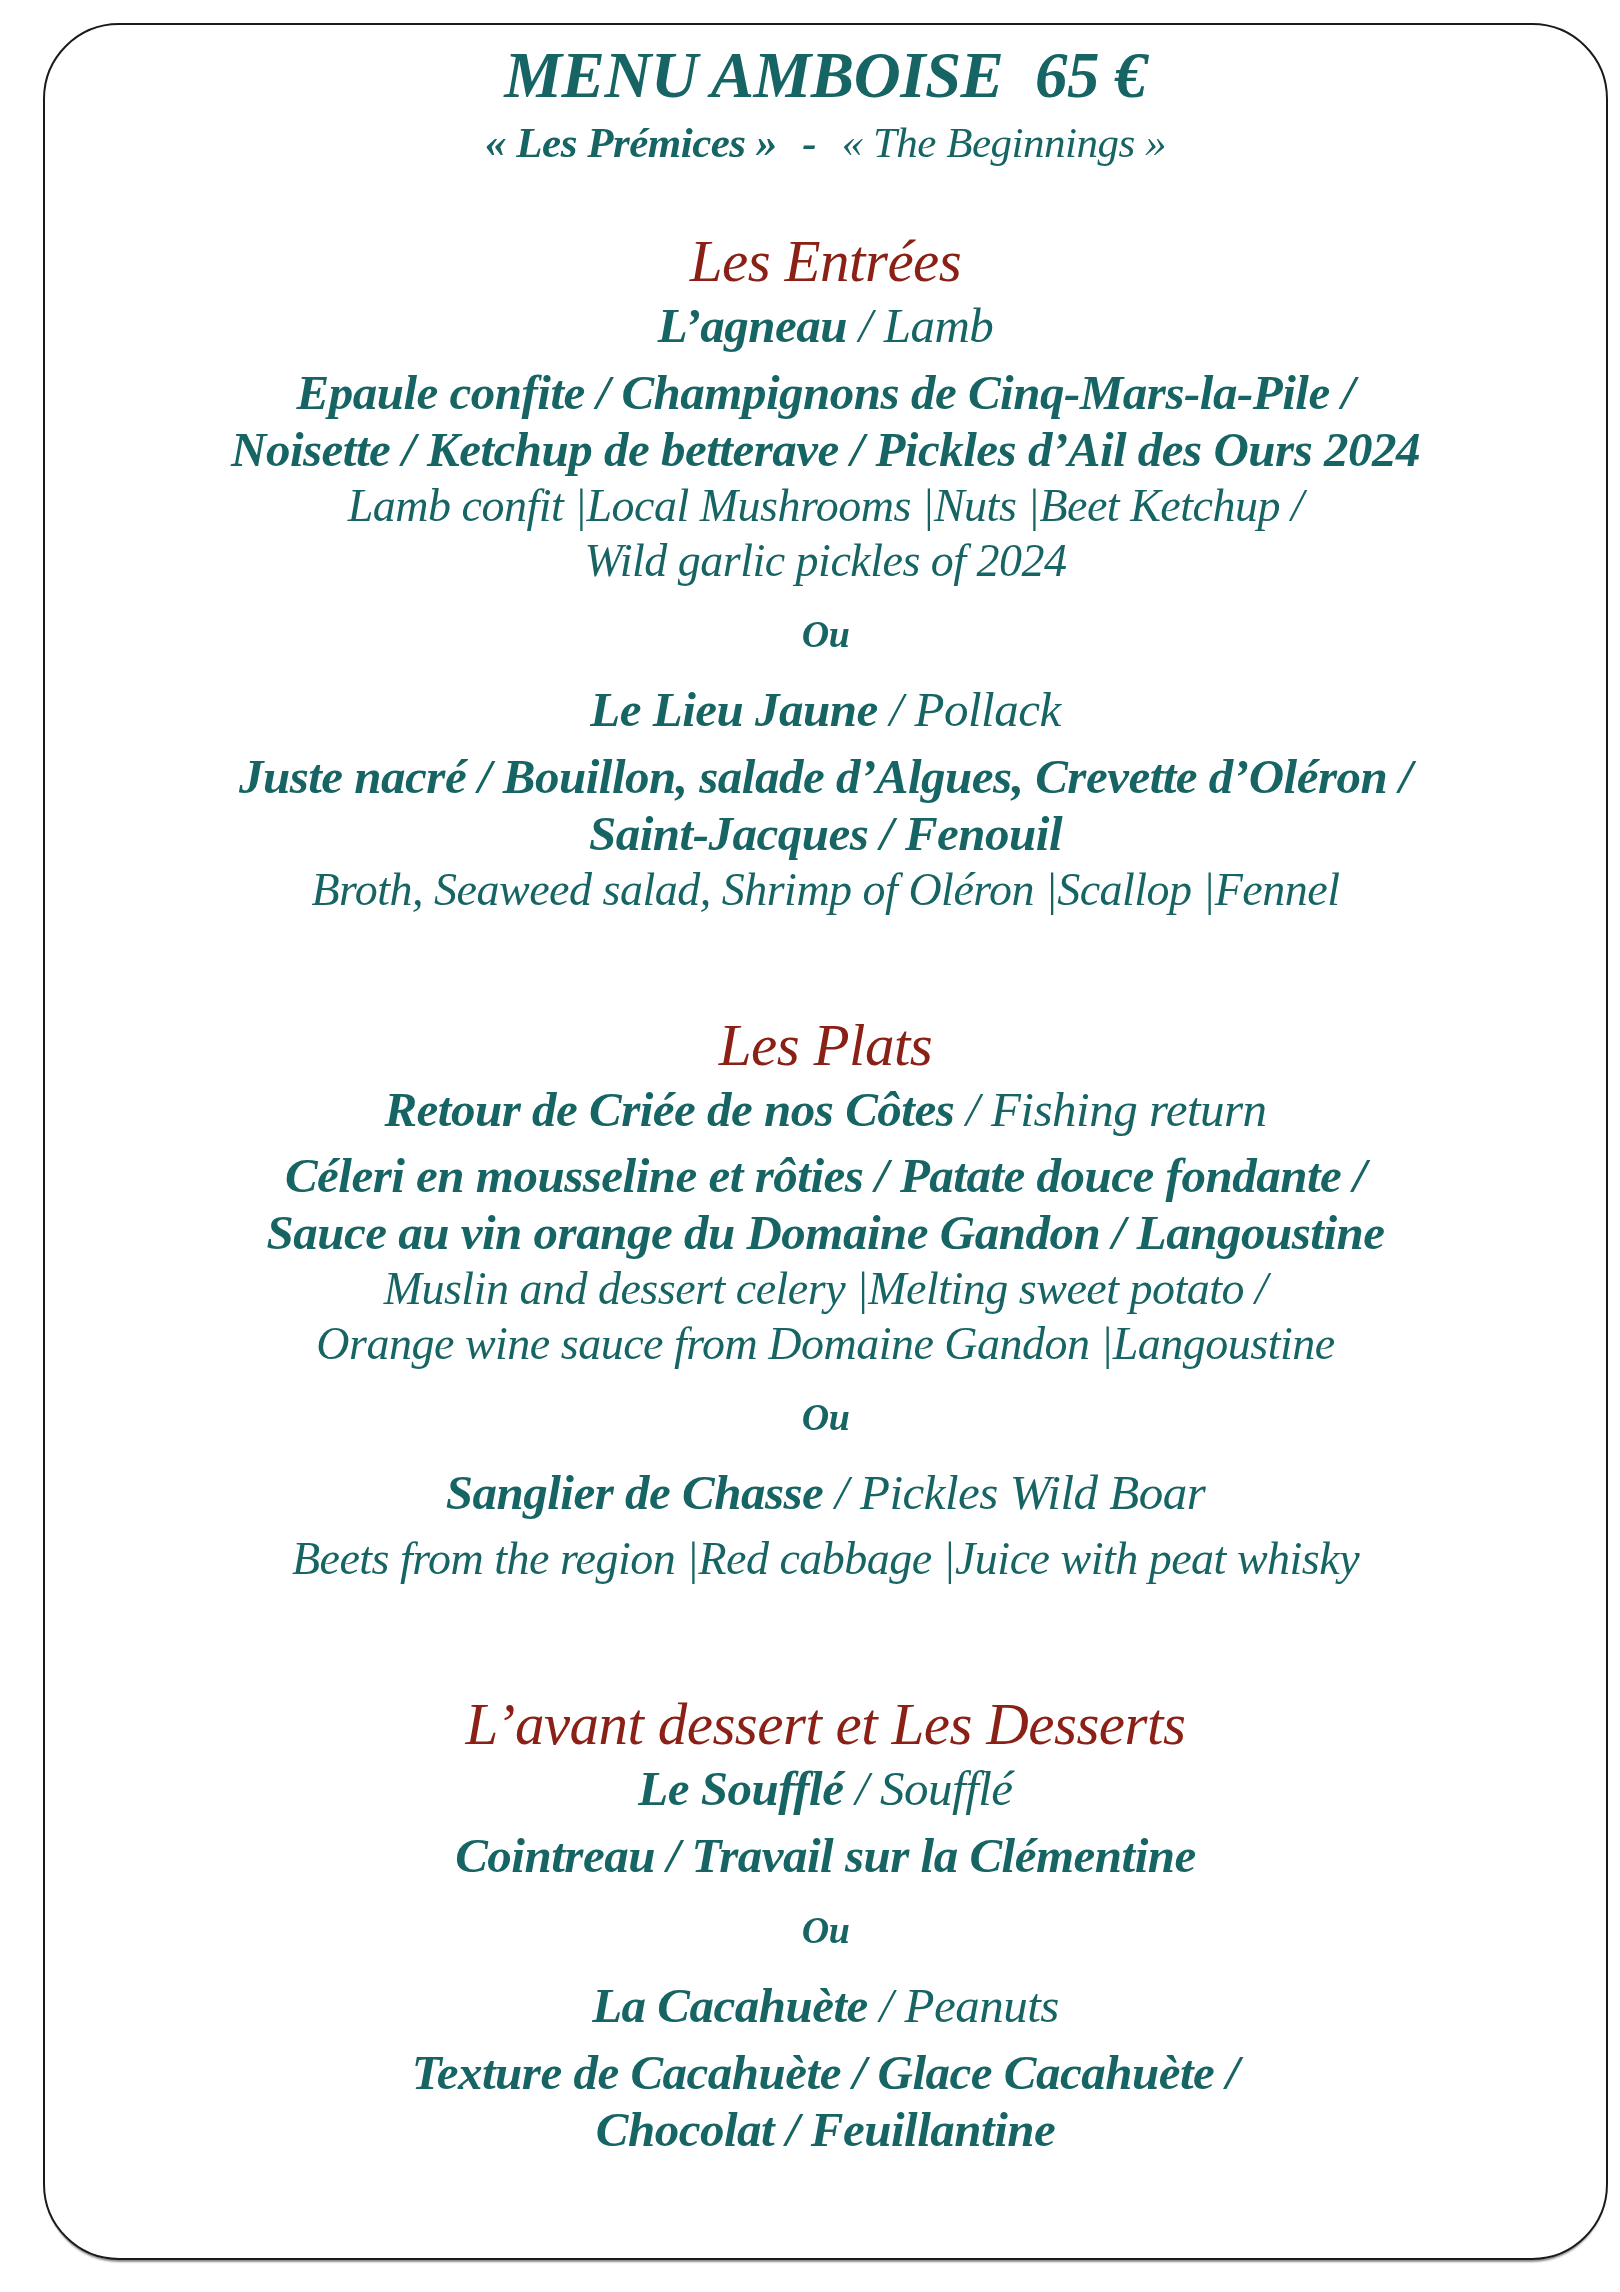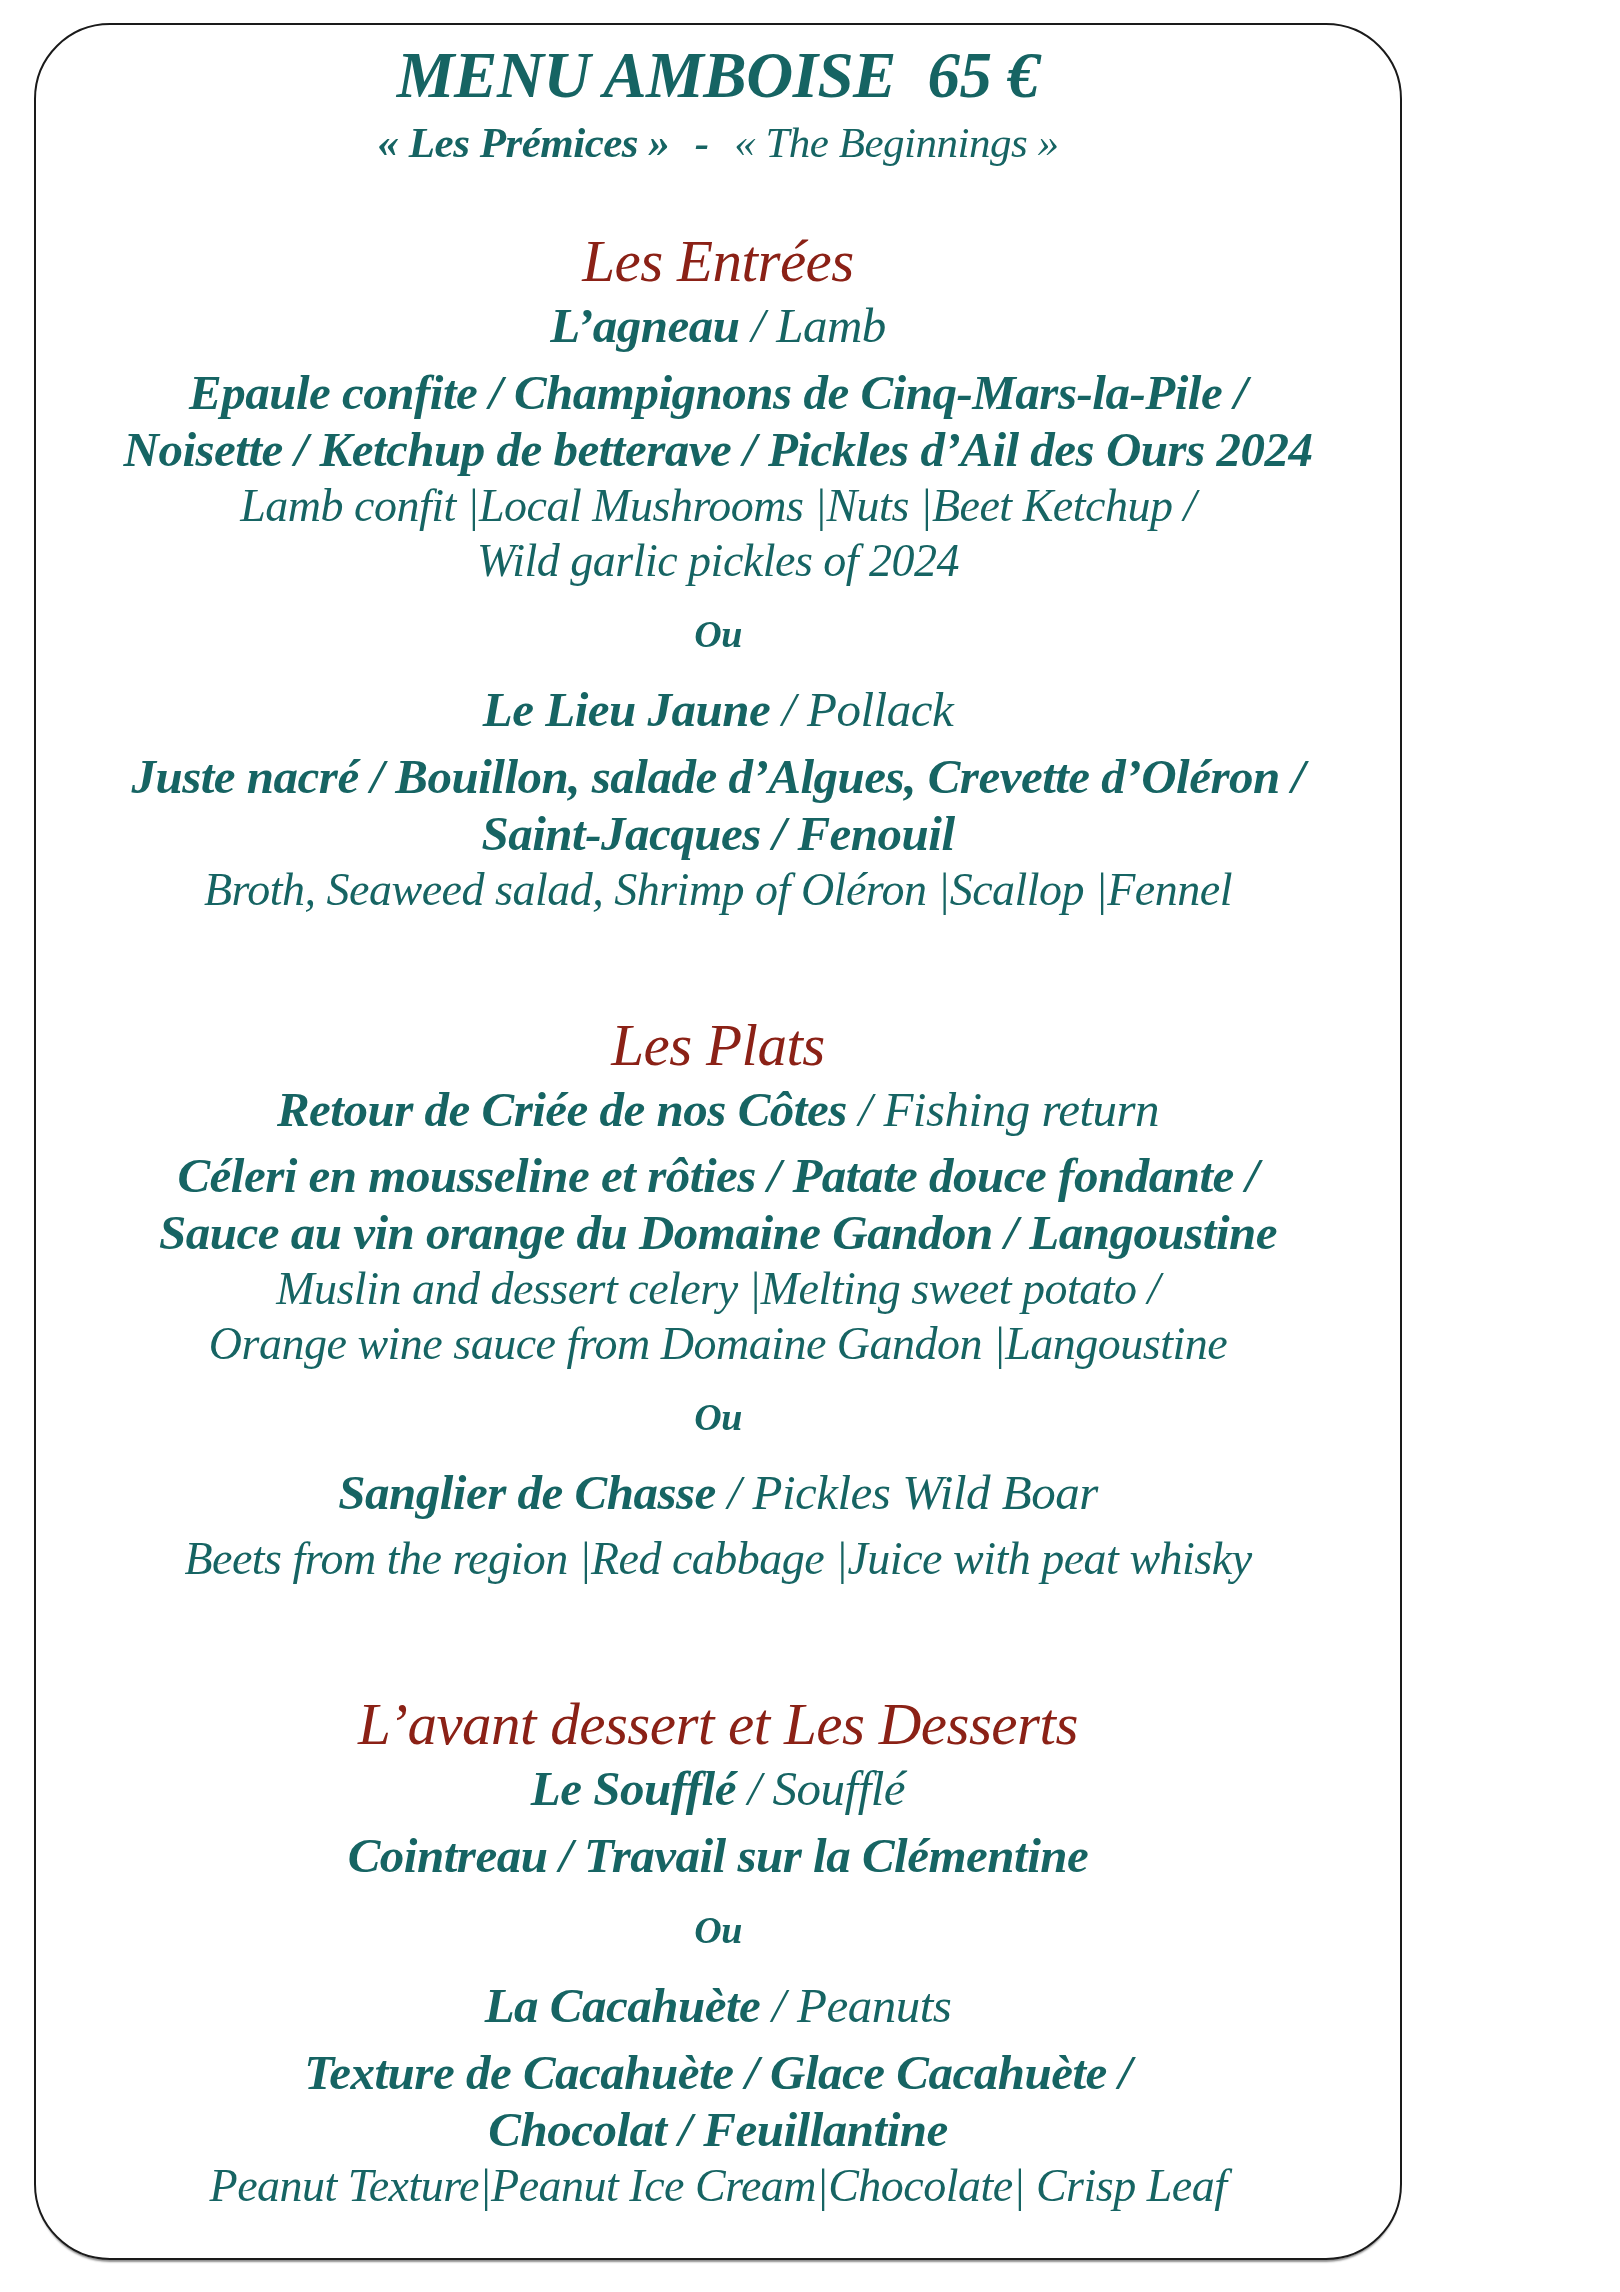--- a/index.html
+++ b/index.html
@@ -5,23 +5,23 @@
   html, body {
     margin: 0;
     padding: 0;
     width: 1620px;
     height: 2293px;
     background: #ffffff;
     font-family: "Liberation Serif", serif;
   }
   .menu-card {
     position: absolute;
-    left: 34px;
+    left: 43px;
     top: 22.5px;
-    width: 1368px;
+    width: 1565px;
     height: 2237px;
     box-sizing: border-box;
     border: 2px solid var(--border, #1a1a1a);
     border-radius: 76px;
     box-shadow: 0 3.9px 2px -2px rgba(0,0,0,0.45);
     text-align: center;
     font-style: italic;
     color: var(--teal, #166463);
     letter-spacing: -0.5px;
     overflow: hidden;
@@ -147,18 +147,17 @@
     <p class="ou">Ou</p>
 
     <div>
       <p class="line name">
         <span class="b">La Cacahuète</span>
         <span>/</span>
         <span>Peanuts</span>
       </p>
       <p class="line b">Texture de Cacahuète / Glace Cacahuète /</p>
       <p class="line b">Chocolat / Feuillantine</p>
-      <p class="line en">Peanut Texture|Peanut Ice Cream|Chocolate| Crisp Leaf</p>
     </div>
   </section>
 
 </div>
 
 
 </body></html>

